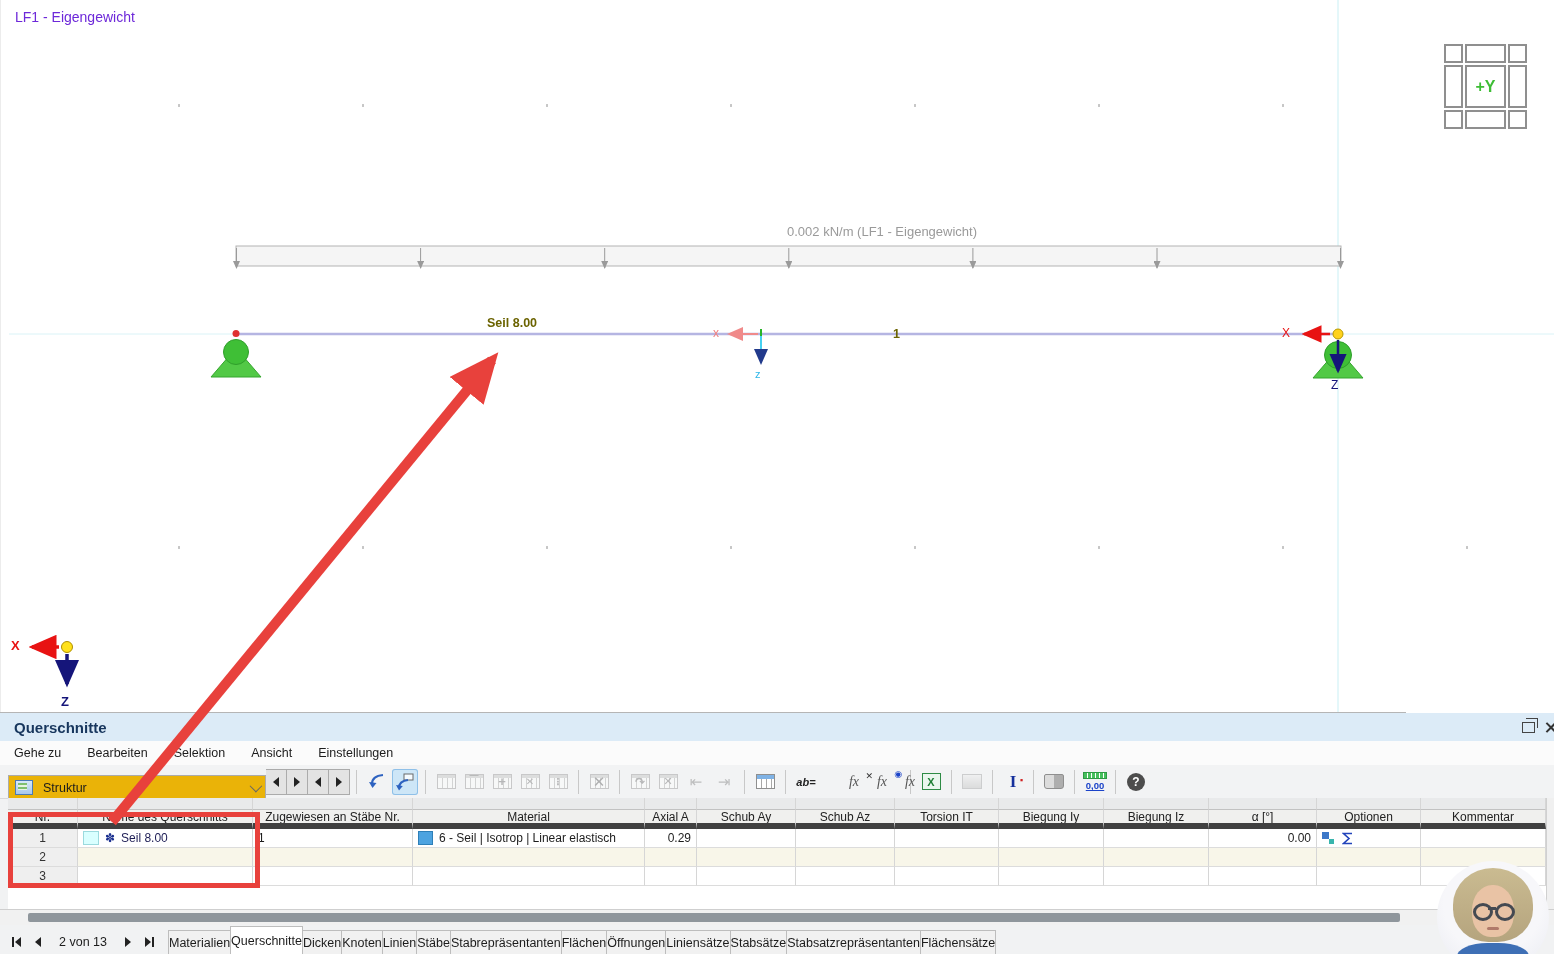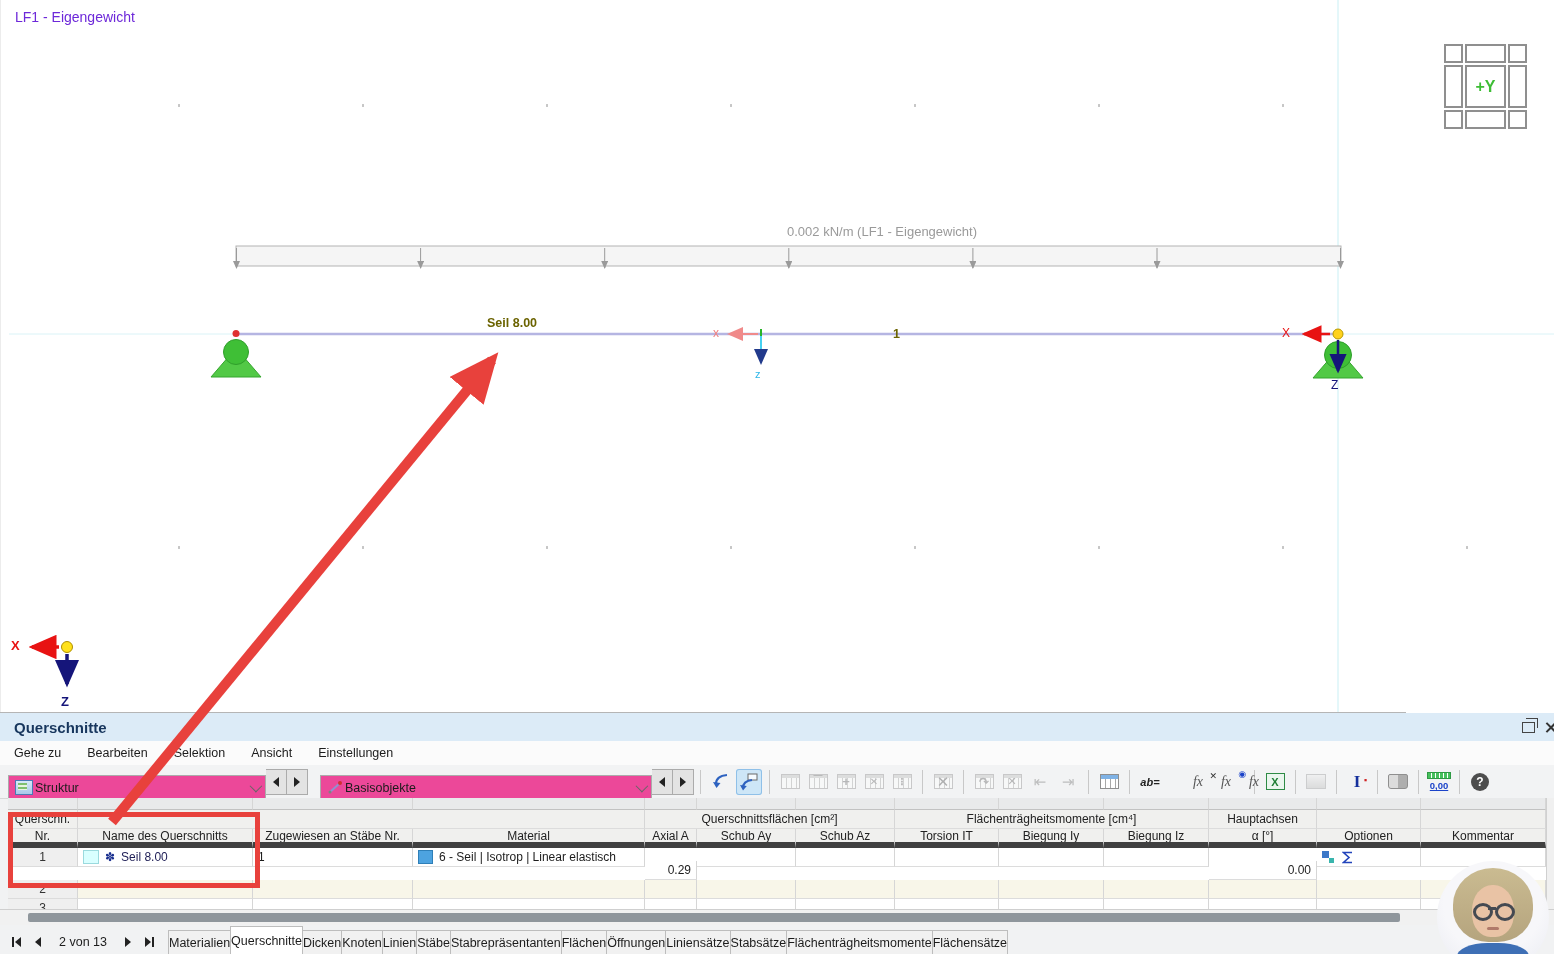--- a/index.html
+++ b/index.html
@@ -43,21 +43,21 @@
   .title-bar .title{margin-left:14px;font-size:15px;font-weight:bold;color:#17365d;}
   .win-icons{margin-left:auto;display:flex;align-items:center;gap:10px;margin-right:2px;}
   .float-ic{width:11px;height:9px;border:1.5px solid #444;position:relative;background:#dcebf7;}
   .float-ic:before{content:"";position:absolute;left:3px;top:-5px;width:11px;height:9px;border:1.5px solid #444;border-bottom:none;border-left:none;}
   .close-ic{width:12px;height:12px;position:relative;margin-right:-5px;}
   .close-ic:before,.close-ic:after{content:"";position:absolute;left:5px;top:0;width:2px;height:13px;background:#333;}
   .close-ic:before{transform:rotate(45deg);} .close-ic:after{transform:rotate(-45deg);}
   .menu-bar{position:absolute;left:0;top:28px;width:1554px;height:24px;background:#fbfbfb;display:flex;align-items:center;gap:26px;padding-left:14px;font-size:12.5px;color:#1c1c1c;}
   .menu-bar span{cursor:default;}
   .toolbar{position:absolute;left:0;top:52px;width:1554px;height:33px;background:#f2f3f4;border-bottom:1px solid #d8d8d8;display:flex;align-items:center;padding-left:8px;}
-  .combo{height:24px;background:#ec4899;border:1px solid #ababab;display:flex;align-items:center;font-size:12.5px;color:#1c1c1c;padding:0 6px;gap:2px;margin-top:12px;}
+  .combo{height:24px;background:#eab308;border:1px solid #ababab;display:flex;align-items:center;font-size:12.5px;color:#1c1c1c;padding:0 6px;gap:10px;margin-top:12px;}
   .combo .chev{margin-left:auto;width:8px;height:8px;border-right:1.5px solid #666;border-bottom:1.5px solid #666;transform:rotate(45deg) translateY(-2px);}
   .combo1{width:244px;} .combo2{width:318px;margin-left:12px;}
   .spin{width:20px;height:24px;background:#e3e3e3;border:1px solid #ababab;border-left:none;display:flex;align-items:center;justify-content:center;}
   .tri-l{width:0;height:0;border-top:5px solid transparent;border-bottom:5px solid transparent;border-right:6px solid #222;}
   .tri-r{width:0;height:0;border-top:5px solid transparent;border-bottom:5px solid transparent;border-left:6px solid #222;}
   .vsep{width:1px;height:24px;background:#c8c8c8;margin:0 6px;}
   .ico{width:26px;height:26px;display:flex;align-items:center;justify-content:center;margin:0 1px;border-radius:3px;position:relative;}
   .ico.disabled{opacity:.42;filter:grayscale(1);}
   .ico.active{background:#cde6f7;box-shadow:inset 0 0 0 1px #8fc0e8;}
   .ggrid{width:17px;height:13px;border:1px solid #8f8f8f;background:linear-gradient(#bfbfbf,#bfbfbf) 0 0/100% 3px no-repeat,repeating-linear-gradient(90deg,#fff 0 4px,#a8a8a8 4px 5px);}
@@ -79,21 +79,21 @@
   .table-zone{position:absolute;left:8px;top:85px;width:1538px;height:111px;background:#fff;font-size:12px;color:#1c1c1c;}
   .vscroll{position:absolute;left:1546px;top:85px;width:8px;height:111px;background:#f0f0f0;border-left:1px solid #d0d0d0;}
   .trow{display:grid;grid-template-columns:70px 175px 160px 232px 52px 99px 99px 104px 105px 105px 108px 104px 125px;}
   .c{border-right:1px solid #d6d6d6;border-bottom:1px solid #dcdcdc;display:flex;align-items:center;padding:0 5px;height:19px;box-sizing:border-box;background:#fff;overflow:hidden;white-space:nowrap;}
   .spacer-row .c{height:12px;background:#e9eaeb;border-bottom:1px solid #c2c2c2;}
   .ghdr .c,.chdr .c{background:#f0f0ee;justify-content:center;color:#222;}
   .chdr .c{border-bottom:6px solid #404040;}
   .rowhdr{background:#efefef !important;justify-content:center;color:#333;}
   .cream .c{background:#f8f6e9;}
   .cream .rowhdr{background:#efefef !important;}
-  .num{justify-content:flex-end;margin-top:13px;}
+  .num{justify-content:flex-end;}
   .span2-4{grid-column:2/5;} .span5-7{grid-column:5/8;} .span8-10{grid-column:8/11;}
   .swatch{width:14px;height:12px;border:1px solid #9bdade;background:#d9ffff;margin-right:6px;flex:0 0 auto;}
   .mswatch{width:13px;height:12px;border:1px solid #2e7fb8;background:#4da3e0;margin-right:6px;flex:0 0 auto;}
   .name-txt{color:#1d1d55;}
   .flower{color:#1a2f8f;font-size:12px;margin-right:6px;}
   .opt-ic{margin-right:8px;display:inline-flex;}
 
   
   .hscroll{position:absolute;left:0;top:196px;width:1554px;height:16px;background:#f1f1f1;border-top:1px solid #cfcfcf;}
   .hthumb{position:absolute;left:28px;top:3px;width:1372px;height:9px;background:#8f969c;border-radius:2px;}
@@ -236,29 +236,20 @@
         <span>Struktur</span>
         <span class="chev"></span>
       </div>
       <div class="spin">
           <span class="tri-l"></span>
         </div>
       <div class="spin">
           <span class="tri-r"></span>
         </div>
 
-      <div class="combo combo2">
-        <svg width="16" height="15">
-            <line x1="3" y1="12" x2="13" y2="3" stroke="#9090d0" stroke-width="2"></line>
-            <circle cx="13" cy="3" r="2" fill="#d03030"></circle>
-            <circle cx="3" cy="12" r="1.5" fill="#808080"></circle>
-          </svg>
-        <span>Basisobjekte</span>
-        <span class="chev"></span>
-      </div>
       <div class="spin">
           <span class="tri-l"></span>
         </div>
       <div class="spin">
           <span class="tri-r"></span>
         </div>
 
       <div class="vsep"></div>
       <div class="ico">
         <svg width="18" height="17">
@@ -369,29 +360,20 @@
           <div class="c"></div>
           <div class="c"></div>
           <div class="c"></div>
           <div class="c"></div>
           <div class="c"></div>
           <div class="c"></div>
           <div class="c"></div>
           <div class="c"></div>
           <div class="c"></div>
           <div class="c"></div>
-          <div class="c"></div>
-      </div>
-      <div class="trow ghdr">
-        <div class="c">Querschn.</div>
-        <div class="c span2-4"></div>
-        <div class="c span5-7">Querschnittsflächen [cm²]</div>
-        <div class="c span8-10">Flächenträgheitsmomente [cm⁴]</div>
-        <div class="c">Hauptachsen</div>
-        <div class="c"></div>
           <div class="c"></div>
       </div>
       <div class="trow chdr">
         <div class="c">Nr.</div>
         <div class="c">Name des Querschnitts</div>
         <div class="c">Zugewiesen an Stäbe Nr.</div>
         <div class="c">Material</div>
         <div class="c">Axial A</div>
         <div class="c">Schub Ay</div>
         <div class="c">Schub Az</div>
@@ -498,21 +480,21 @@
       <div class="tab active">Querschnitte</div>
       <div class="tab">Dicken</div>
       <div class="tab">Knoten</div>
       <div class="tab">Linien</div>
       <div class="tab">Stäbe</div>
       <div class="tab">Stabrepräsentanten</div>
       <div class="tab">Flächen</div>
       <div class="tab">Öffnungen</div>
       <div class="tab">Liniensätze</div>
       <div class="tab">Stabsätze</div>
-      <div class="tab">Flächenträgheitsmomente</div>
+      <div class="tab">Stabsatzrepräsentanten</div>
       <div class="tab">Flächensätze</div>
     </div>
   </div>
 
   <div class="avatar">
     <div class="hair"></div>
     <div class="face"></div>
     <div class="gl l"></div>
     <div class="gl r"></div>
     <div class="bridge"></div>

